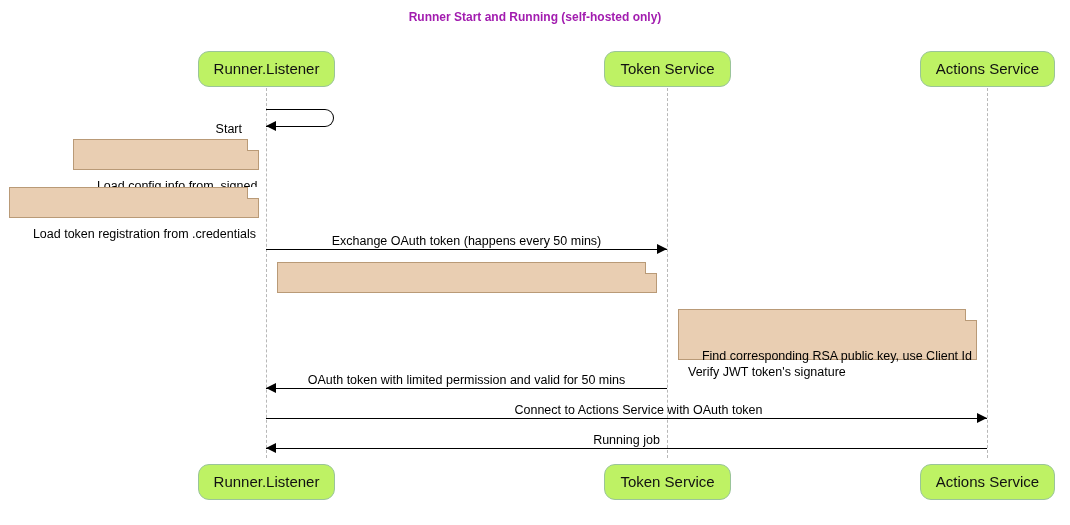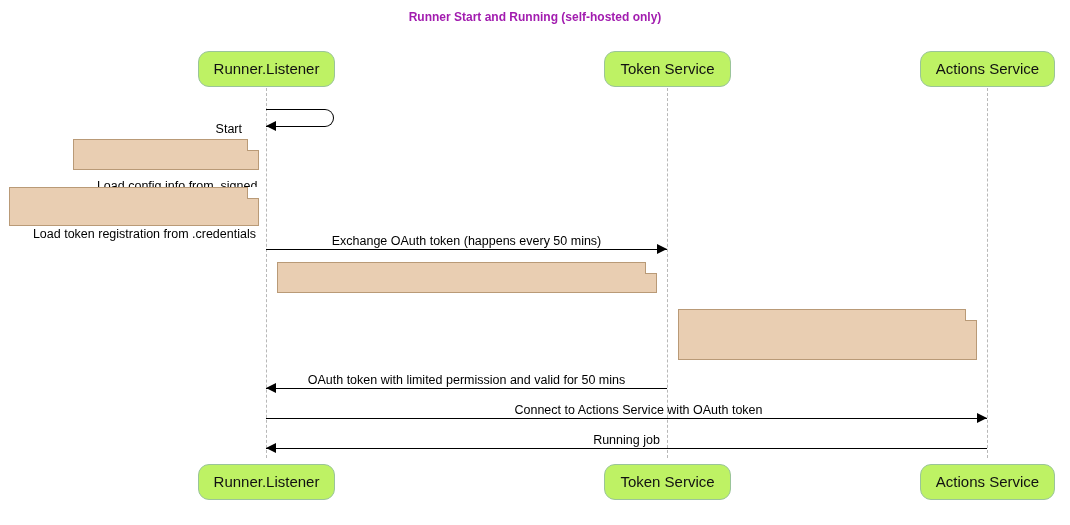--- a/index.html
+++ b/index.html
@@ -152,35 +152,37 @@
 
   <div class="msg-label" style="left:180px; top:103px; width:62px; text-align:right;margin-top:19px;">Start</div>
   <div class="selfloop" style="left:266px; top:109px; width:68px; height:18px;"></div>
   <div class="arrowhead left" style="left:266px; top:121px;"></div>
 
   <div class="note" style="left:73px; top:139px; width:186px; height:31px;">
     <span class="fold-shade"></span>
     <span>Load config info from .signed</span>
   </div>
 
-  <div class="note" style="left:9px; top:187px; width:250px; height:39px;text-align:right;">
+  <div class="note" style="left:9px; top:187px; width:250px; height:31px;text-align:right;">
     <span class="fold-shade"></span>
     <span>Load token registration from .credentials</span>
   </div>
 
   <div class="msg-label" style="left:266px; top:234px; width:401px;">Exchange OAuth token (happens every 50 mins)</div>
   <div class="msg" style="left:266px; top:249px; width:401px;"></div>
   <div class="arrowhead right" style="left:657px; top:244px;"></div>
 
   <div class="note" style="left:277px; top:262px; width:380px; height:31px;">
     <span class="fold-shade"></span>
   </div>
 
   <div class="note" style="left:678px; top:309px; width:299px; height:51px;">
     <span class="fold-shade"></span>
+    <span>Find corresponding RSA public key, use Client Id
+Verify JWT token's signature</span>
   </div>
 
   <div class="msg-label" style="left:266px; top:373px; width:401px;">OAuth token with limited permission and valid for 50 mins</div>
   <div class="msg" style="left:266px; top:388px; width:401px;"></div>
   <div class="arrowhead left" style="left:266px; top:383px;"></div>
 
   <div class="msg-label" style="left:278px; top:403px; width:721px;">Connect to Actions Service with OAuth token</div>
   <div class="msg" style="left:266px; top:418px; width:721px;"></div>
   <div class="arrowhead right" style="left:977px; top:413px;"></div>
 

